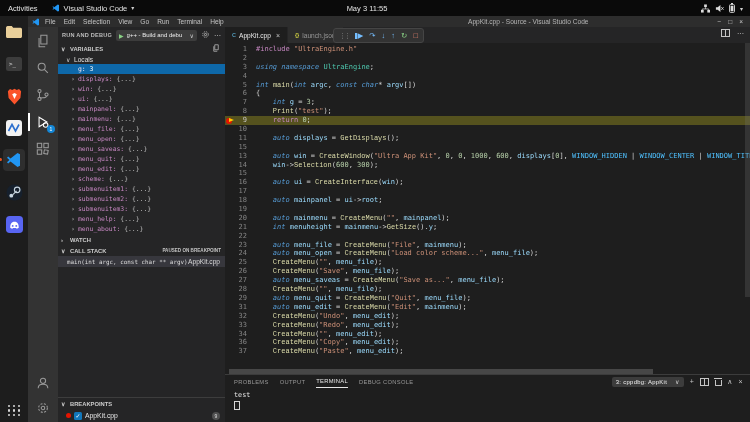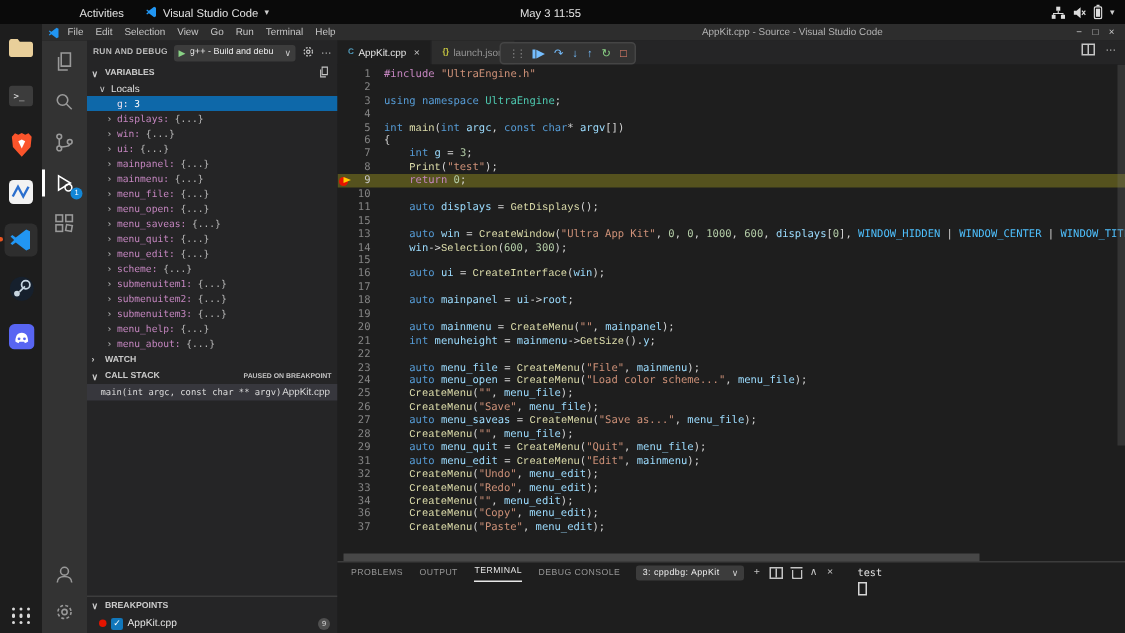--- a/index.html
+++ b/index.html
@@ -1,21 +1,21 @@
 <!DOCTYPE html>
 <html><head>
 <meta charset="utf-8">
 <style>
   html,body{margin:0;padding:0;background:#000;}
   #root{position:relative;width:750px;height:422px;overflow:hidden;background:#000;
         font-family:"Liberation Sans",sans-serif;-webkit-font-smoothing:antialiased;}
   
   .gnome-bar{position:absolute;left:0;top:0;width:750px;height:16px;background:#0a0a0a;color:#e3e3e3;
              display:flex;align-items:center;font-size:7.5px;}
-  .gb-left{display:flex;align-items:center;gap:14px;padding-left:8px;margin-left:45px;}
+  .gb-left{display:flex;align-items:center;gap:14px;padding-left:8px;}
   .gb-app{display:flex;align-items:flex-start;gap:4px;}
   .gb-clock{position:absolute;left:0;right:16px;text-align:center;pointer-events:none;}
   .gb-right{margin-left:auto;display:flex;align-items:center;gap:5px;padding-right:7px;}
   .caret{font-size:6px;color:#cfcfcf;}
   
   .dock{position:absolute;left:0;top:16px;width:28px;height:406px;background:#1d1d1d;
         display:flex;flex-direction:column;align-items:center;padding-top:5px;box-sizing:border-box;}
   .dock-items{display:flex;flex-direction:column;gap:10px;align-items:center;width:100%;}
   .dock-item{width:22px;height:22px;display:flex;align-items:center;justify-content:center;position:relative;}
   .dock-item svg{display:block;}
@@ -104,29 +104,29 @@
   .code-area{flex:1;min-height:0;background:#1e1e1e;font-family:"DejaVu Sans Mono",monospace;font-size:7px;
              overflow:hidden;position:relative;padding-top:2px;box-sizing:border-box;}
   .line{display:flex;height:8.9px;line-height:8.9px;white-space:pre;}
   .line.current{background:#55521e;}
   .gutter{width:22px;flex:none;text-align:right;color:#858585;padding-right:9px;position:relative;}
   .line.current .gutter{color:#c6c6c6;}
   .bp-hit{position:absolute;left:1px;top:1px;width:8px;height:7px;}
   .bp-dot{position:absolute;left:0;top:0.5px;width:6px;height:6px;border-radius:50%;background:#e51400;}
   .bp-arr{position:absolute;left:2.5px;top:1px;width:0;height:0;border-left:5px solid #ffcc00;
           border-top:2.5px solid transparent;border-bottom:2.5px solid transparent;}
-  .tk-kw{color:#569cd6;}.tk-ctrl{color:#c586c0;}.tk-fn{color:#dcdcaa;font-family:Liberation Mono, monospace;}.tk-str{color:#ce9178;}
+  .tk-kw{color:#569cd6;font-style:italic;}.tk-ctrl{color:#c586c0;}.tk-fn{color:#dcdcaa;font-family:Liberation Mono, monospace;}.tk-str{color:#ce9178;}
   .tk-num{color:#b5cea8;}.tk-var{color:#9cdcfe;}.tk-const{color:#4fc1ff;}.tk-type{color:#4ec9b0;}.tk-plain{color:#d4d4d4;}
   .hscroll{position:absolute;left:0;right:8px;bottom:0;height:5px;}
   .hscroll .thumb{position:absolute;left:4px;top:0;width:82%;height:5px;background:rgba(121,121,121,.45);}
   .vscroll{position:absolute;right:0;top:0;width:5px;bottom:6px;}
   .vscroll .thumb{position:absolute;top:0;right:0;width:5px;height:78%;background:rgba(121,121,121,.25);}
   
   .panel{height:48px;flex:none;background:#1e1e1e;border-top:1px solid #3c3c3c;box-sizing:border-box;
-         display:flex;flex-direction:row;}
+         display:flex;flex-direction:column;}
   .panel-tabs{height:13px;flex:none;display:flex;align-items:center;gap:11px;padding-left:9px;font-size:5.8px;
               color:#969696;letter-spacing:.3px;}
   .ptab{height:12px;display:flex;align-items:center;}
   .ptab.active{color:#e7e7e7;border-bottom:1px solid #e7e7e7;}
   .panel-right{margin-left:auto;display:flex;align-items:center;gap:6px;padding-right:7px;color:#c5c5c5;}
   .term-select{height:10px;background:#3c3c3c;border-radius:2px;display:flex;align-items:center;gap:8px;
                padding:0 4px;font-size:5.9px;color:#f0f0f0;}
   .p-ic{font-size:7px;line-height:1;}
   .trash-icon{width:6px;height:7px;position:relative;display:inline-block;}
   .trash-icon::before{content:"";position:absolute;left:0;top:1.5px;width:5px;height:5px;border:1px solid #c5c5c5;

